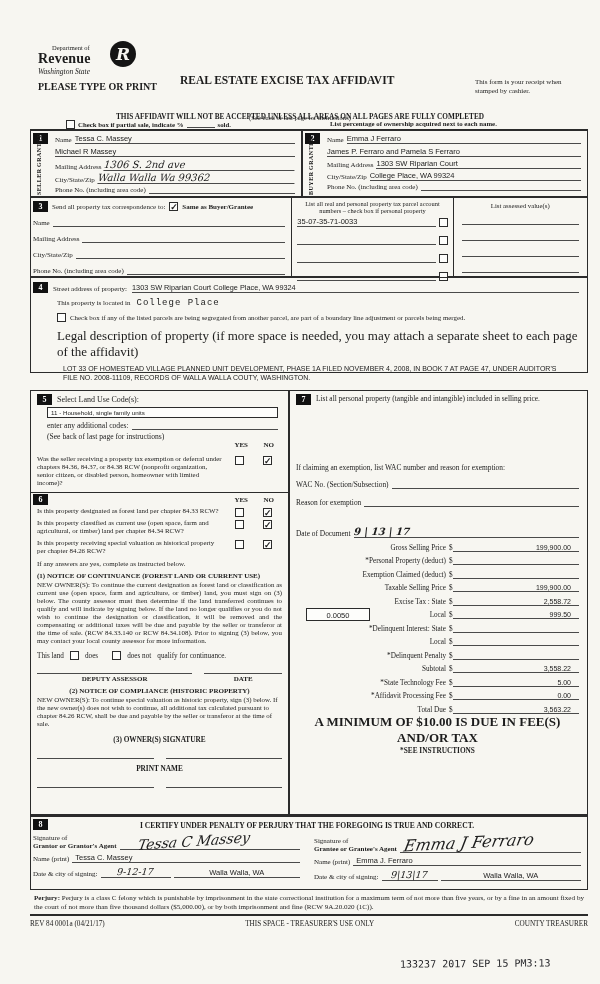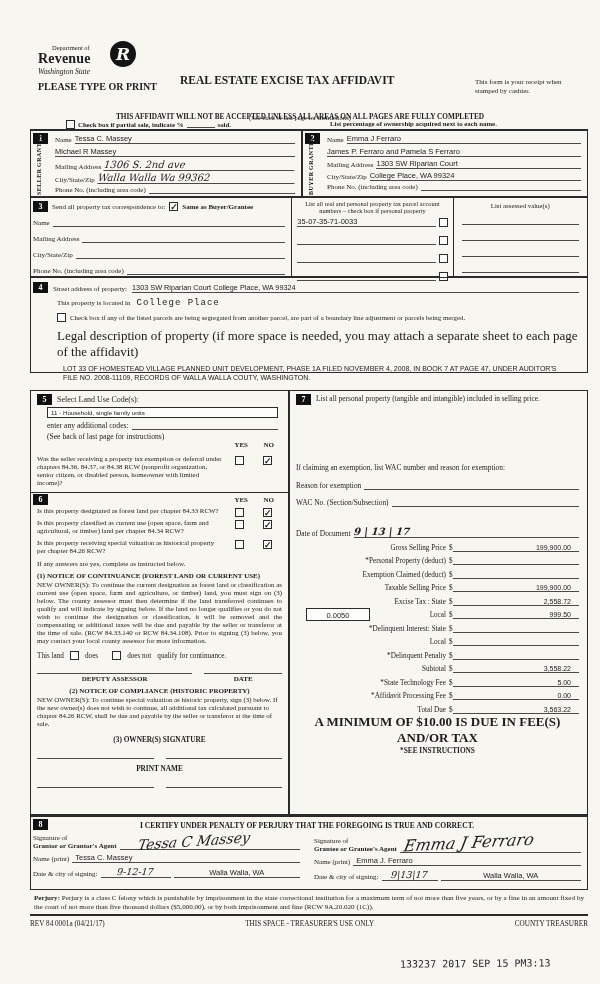--- a/index.html
+++ b/index.html
@@ -278,26 +278,26 @@
     </div>
   </div>
 
   <div class="secbox" style="left:289px; top:390px; width:299px; height:425px; padding:3px 8px 0 6px;">
     <div style="display:flex; gap:5px;">
       <span class="badge" style="flex:none;">7</span>
       <span style="font-size:7.4px; line-height:9px;">List all personal property (tangible and intangible) included in selling price.</span>
     </div>
     <div style="height:58px;"></div>
     <div style="font-size:7.4px;">If claiming an exemption, list WAC number and reason for exemption:</div>
+    <div class="frow" style="margin-top:8px;">
+      <span style="font-size:7.4px;">WAC No. (Section/Subsection)</span>
+      <span class="fill line"></span>
+    </div>
     <div class="frow" style="margin-top:9px;">
       <span style="font-size:7.4px;">Reason for exemption</span>
-      <span class="fill line"></span>
-    </div>
-    <div class="frow" style="margin-top:8px;">
-      <span style="font-size:7.4px;">WAC No. (Section/Subsection)</span>
       <span class="fill line"></span>
     </div>
     <div style="height:14px;"></div>
     <div class="frow" style="margin-top:5px;">
       <span style="font-size:7.4px;">Date of Document</span>
       <span class="fill line"><span class="hw b" style="font-size:10px;">9 | 13 | 17</span></span>
     </div>
 
     <div class="moneyrow">
       <span class="mlabel">Gross Selling Price</span>

